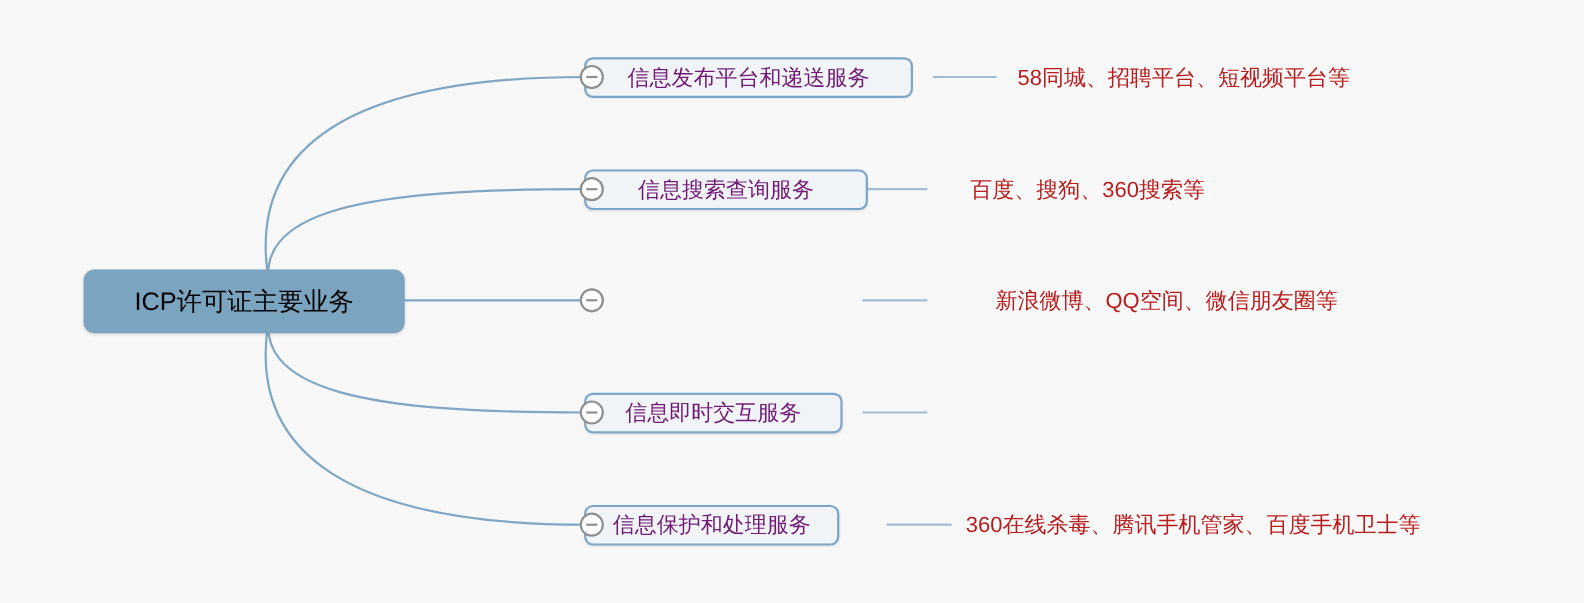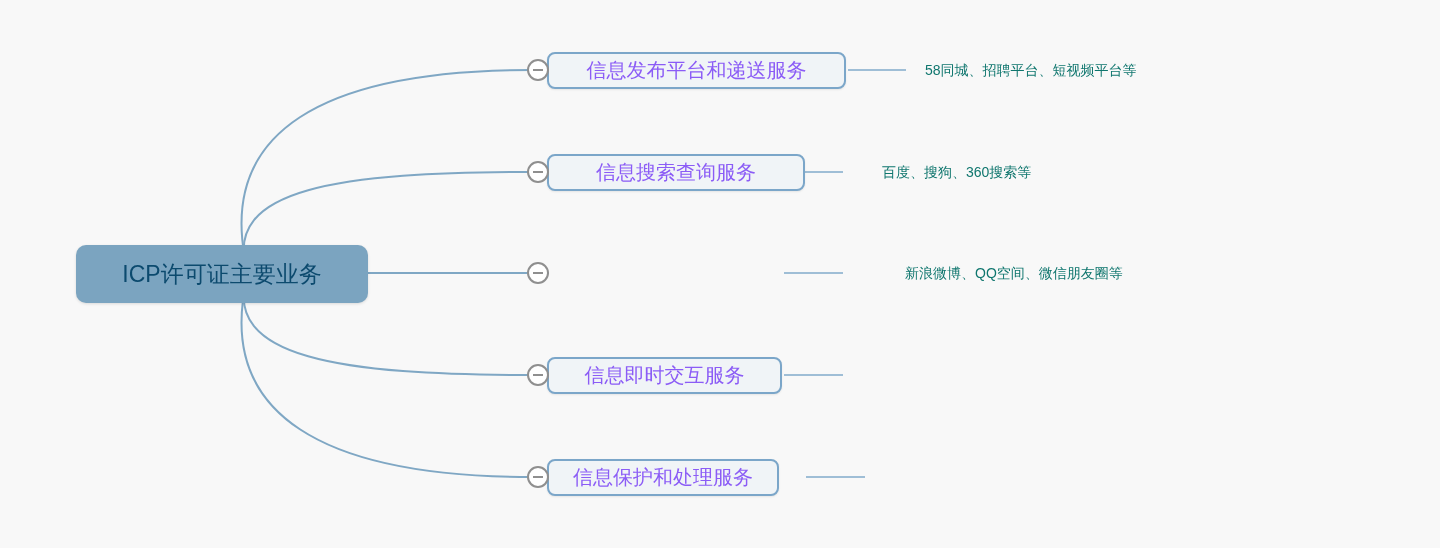--- a/index.html
+++ b/index.html
@@ -26,51 +26,51 @@
     align-items: center;
     justify-content: center;
     box-sizing: border-box;
     white-space: nowrap;
   }
   .root-node {
     left: 76px; top: 245px;
     width: 292px; height: 58px;
     background: #7ba4c0;
     border-radius: 10px;
-    color: #0c4a6e;
+    color: #000000;
     font-size: 23px;
     z-index: 2;
     box-shadow: 0 1px 3px rgba(0,0,0,0.12);
     cursor: default;
   }
   .branch-node {
-    left: 547px;
+    left: 531px;
     height: 37px;
     background: #f0f4f7;
     border: 2px solid #7ba6c9;
     border-radius: 8px;
-    color: #8b5cf6;
+    color: #701a75;
     font-size: 20px;
     font-weight: 500;
     z-index: 2;
     box-shadow: 0 1px 2px rgba(0,0,0,0.08);
     cursor: default;
   }
   .b1 { top: 52px;  width: 299px; }
   .b2 { top: 154px; width: 258px; }
   .b3 { top: 255px; width: 235px; }
   .b4 { top: 357px; width: 235px; }
   .b5 { top: 459px; width: 232px; }
   .leaf-text {
     position: absolute;
     height: 37px;
     display: flex;
     align-items: center;
-    color: #0f766e;
-    font-size: 14px;
+    color: #b91c1c;
+    font-size: 20px;
     white-space: nowrap;
     z-index: 2;
     cursor: default;
   }
   .l1 { left: 925px; top: 52px; }
   .l2 { left: 882px; top: 154px; }
   .l3 { left: 905px; top: 255px; }
   .l4 { left: 858px; top: 357px; }
   .l5 { left: 878px; top: 459px; }
   .collapse-icon {
@@ -129,14 +129,15 @@
   <div class="leaf-text l2">百度、搜狗、360搜索等</div>
 
   <div class="collapse-icon c3"></div>
   <div class="leaf-text l3">新浪微博、QQ空间、微信朋友圈等</div>
 
   <div class="collapse-icon c4"></div>
   <div class="node branch-node b4">信息即时交互服务</div>
 
   <div class="collapse-icon c5"></div>
   <div class="node branch-node b5">信息保护和处理服务</div>
+  <div class="leaf-text l5">360在线杀毒、腾讯手机管家、百度手机卫士等</div>
 
 </div>
 
 </body></html>

